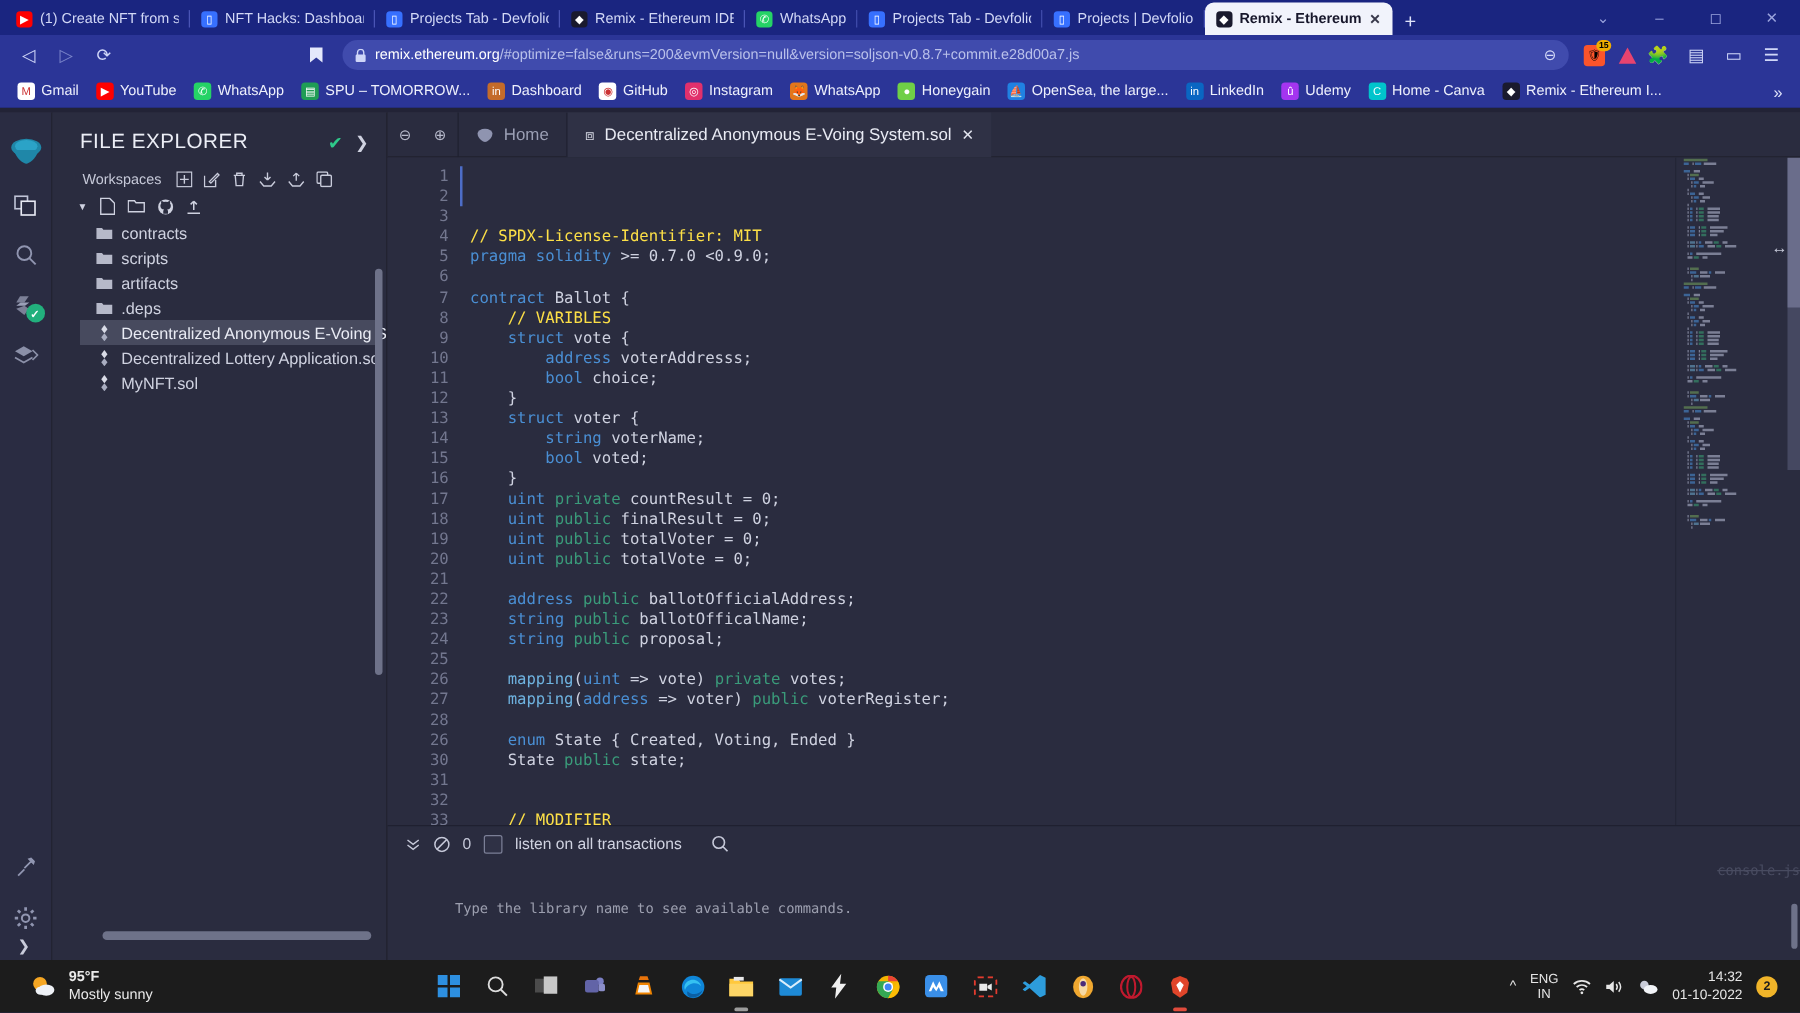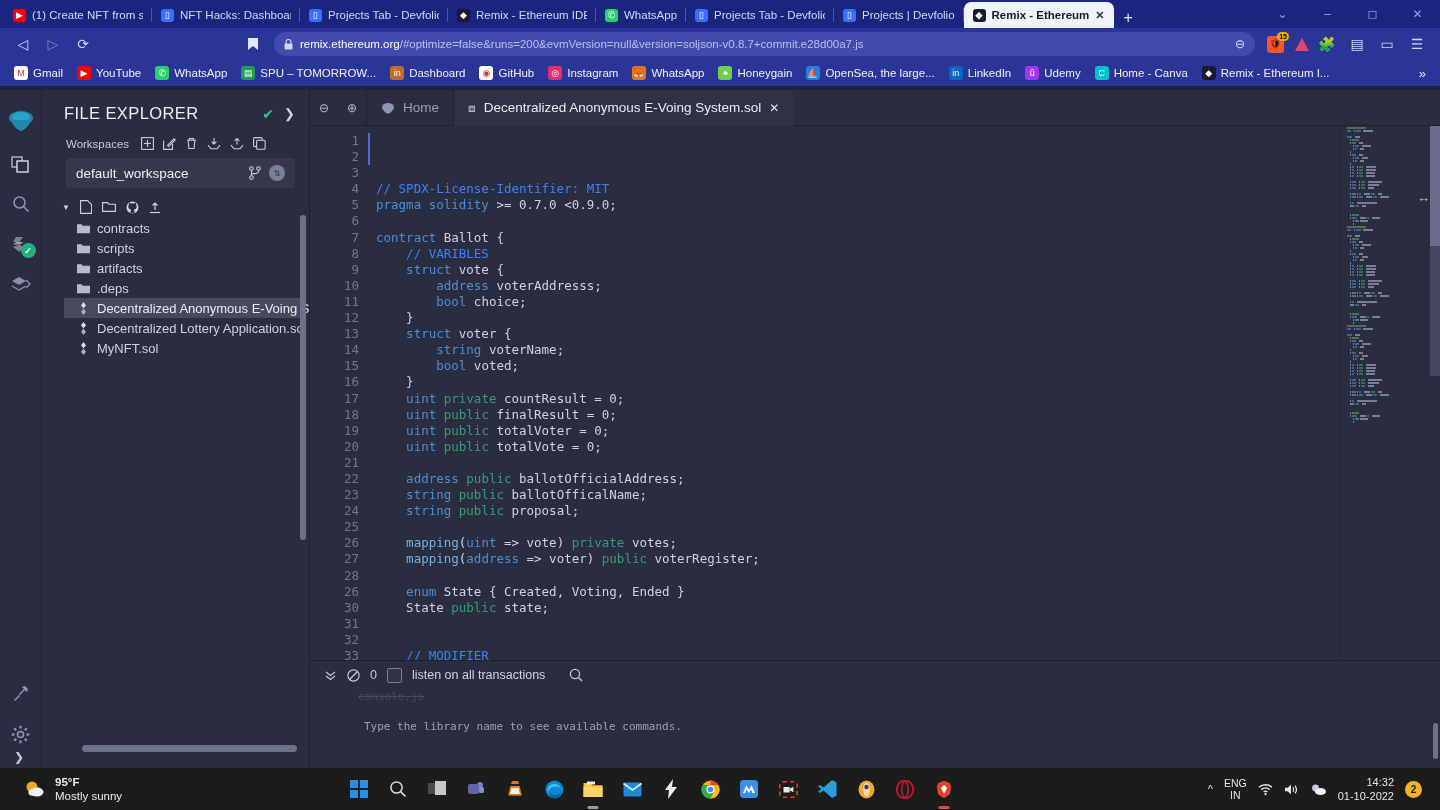--- a/index.html
+++ b/index.html
@@ -154,21 +154,21 @@
     background: #2a2c3f;
   }
   .gutter {
     width: 58px; flex: none; text-align: right; padding: 7px 9px 0 0;
     color: #73778f; background: #2a2c3f; user-select: none;
   }
   .codelines { flex: 1; padding: 7px 0 0 8px; position: relative; overflow: hidden; white-space: pre; }
   .codelines .ln { height: 16.1px; }
   .cur-indicator { position: absolute; left: 0; top: 7px; width: 2px; height: 32px; background: #4d6dc7; }
 
-  .tok-com { color: #3b82f6; }
+  .tok-com { color: #fde047; }
   .tok-kw  { color: #4a8fd4; }
   .tok-kw2 { color: #3a9b7a; }
   .tok-type{ color: #4a8fd4; }
   .tok-fn  { color: #6fb3e0; }
   .tok-plain { color: #cfd2e0; }
 
   .minimap {
     width: 100px; flex: none; background: #2a2c3f; position: relative;
     border-left: 1px solid #232536; overflow: hidden;
   }
@@ -183,21 +183,21 @@
   .term-check { width: 15px; height: 15px; border: 1px solid #7b7f96; border-radius: 2px; background: #2f3145; }
   .term-label { color: #d0d3e1; font-size: 12.5px; }
   .term-search {
     width: 242px; height: 21px; background: #3a3d52; border-radius: 3px;
     color: #a7abbe; font-size: 13px; display:flex; align-items:center; padding: 0 8px;
   }
   .term-body {
     flex: 1; font-family: "DejaVu Sans Mono", monospace; font-size: 11px;
     color: #b9bccb; padding: 0 0 0 40px; overflow: hidden; position: relative;
   }
-  .term-fade { color: #6d7189; }
+  .term-fade { color: #6d7189; text-align: right; }
   .term-line { line-height: 15px; }
   .term-prompt { position: absolute; left: 14px; bottom: 4px; color: #c9ccdb; font-size: 12px; }
   .term-vscroll { position: absolute; right: 2px; top: 34px; width: 5px; height: 36px; background: #6e7289; border-radius: 3px; }
 
   .panel-expand { position: absolute; right: 10px; top: 100px; color: #c6c9d8; font-size: 13px; }
 
   
   .taskbar {
     position: absolute; left: 0; right: 0; bottom: 0; height: 42px;
     background: #1c1c1c; display: flex; align-items: center; padding: 0 6px;
@@ -480,32 +480,20 @@
             </span>
           <span>
               <svg width="13" height="13" viewBox="0 0 13 13">
                 <rect x="0.6" y="0.6" width="8.5" height="9" rx="1" stroke="#c9ccdb" fill="none" stroke-width="1.1"></rect>
                 <rect x="3.6" y="3.2" width="8.5" height="9" rx="1" stroke="#c9ccdb" fill="#2a2c3f" stroke-width="1.1"></rect>
               </svg>
             </span>
         </span>
       </div>
 
-      <div class="ws-select">
-        <span class="ws-name">default_workspace</span>
-        <span class="ws-branch">
-            <svg width="12" height="14" viewBox="0 0 12 14">
-              <circle cx="2.5" cy="2.5" r="1.8" stroke="#c9ccdb" fill="none" stroke-width="1.1"></circle>
-              <circle cx="2.5" cy="11.5" r="1.8" stroke="#c9ccdb" fill="none" stroke-width="1.1"></circle>
-              <circle cx="9.5" cy="2.5" r="1.8" stroke="#c9ccdb" fill="none" stroke-width="1.1"></circle>
-              <path d="M2.5 4.3v5.4M9.5 4.3v1.4c0 2-3 2-7 2" stroke="#c9ccdb" fill="none" stroke-width="1.1"></path>
-            </svg>
-          </span>
-        <span class="ws-caret">⇅</span>
-      </div>
 
       <div class="tree-tools">
         <span style="font-size:8px;">▼</span>
         <span>
             <svg width="12" height="14" viewBox="0 0 12 14">
               <path d="M0.6 0.6h7l4 4v8.8h-11z" stroke="#cfd2e0" fill="none" stroke-width="1.1"></path>
             </svg>
           </span>
         <span>
             <svg width="14" height="12" viewBox="0 0 14 12">

